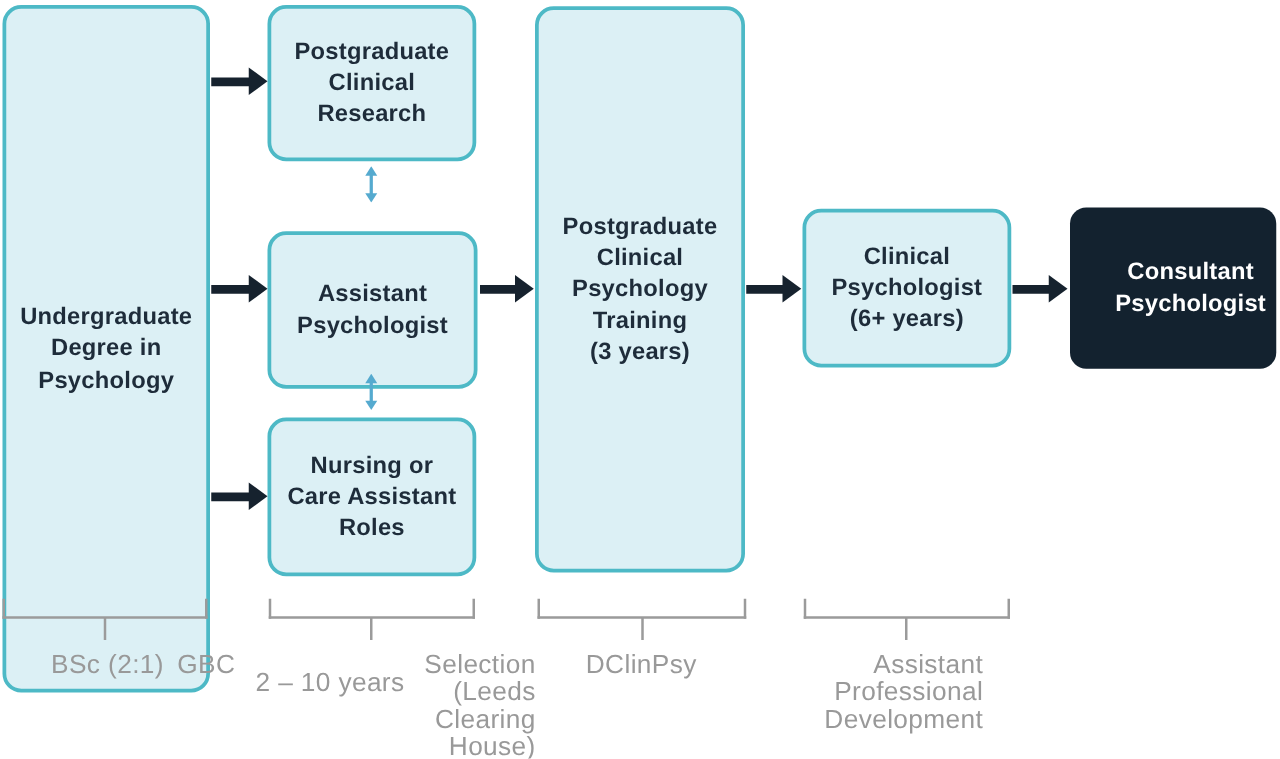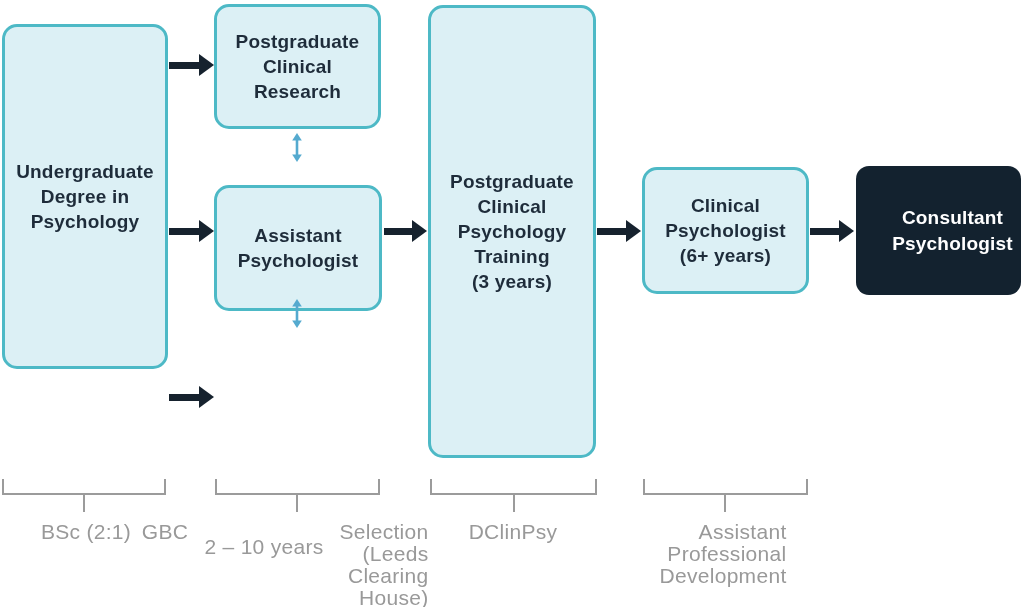--- a/index.html
+++ b/index.html
@@ -82,31 +82,34 @@
     font-weight:400;
     line-height:22px;
     letter-spacing:.3px;
   }
 </style>
 </head>
 <body>
 
 <div id="canvas">
 
-  <div class="box" style="left:2px;top:24px;width:166px;height:345px;">Undergraduate
+  <div class="box" style="left:2px;top:4px;width:166px;height:550px;">Undergraduate
 Degree in
 Psychology</div>
 
   <div class="box" style="left:214px;top:4px;width:167px;height:125px;">Postgraduate
 Clinical
 Research</div>
 
   <div class="box" style="left:214px;top:185px;width:168px;height:126px;">Assistant
 Psychologist</div>
 
+  <div class="box" style="left:214px;top:334px;width:167px;height:127px;">Nursing or
+Care Assistant
+Roles</div>
 
   <div class="box" style="left:428px;top:5px;width:168px;height:453px;">Postgraduate
 Clinical
 Psychology
 Training
 (3 years)</div>
 
   <div class="box" style="left:642px;top:167px;width:167px;height:127px;">Clinical
 Psychologist
 (6+ years)</div>

